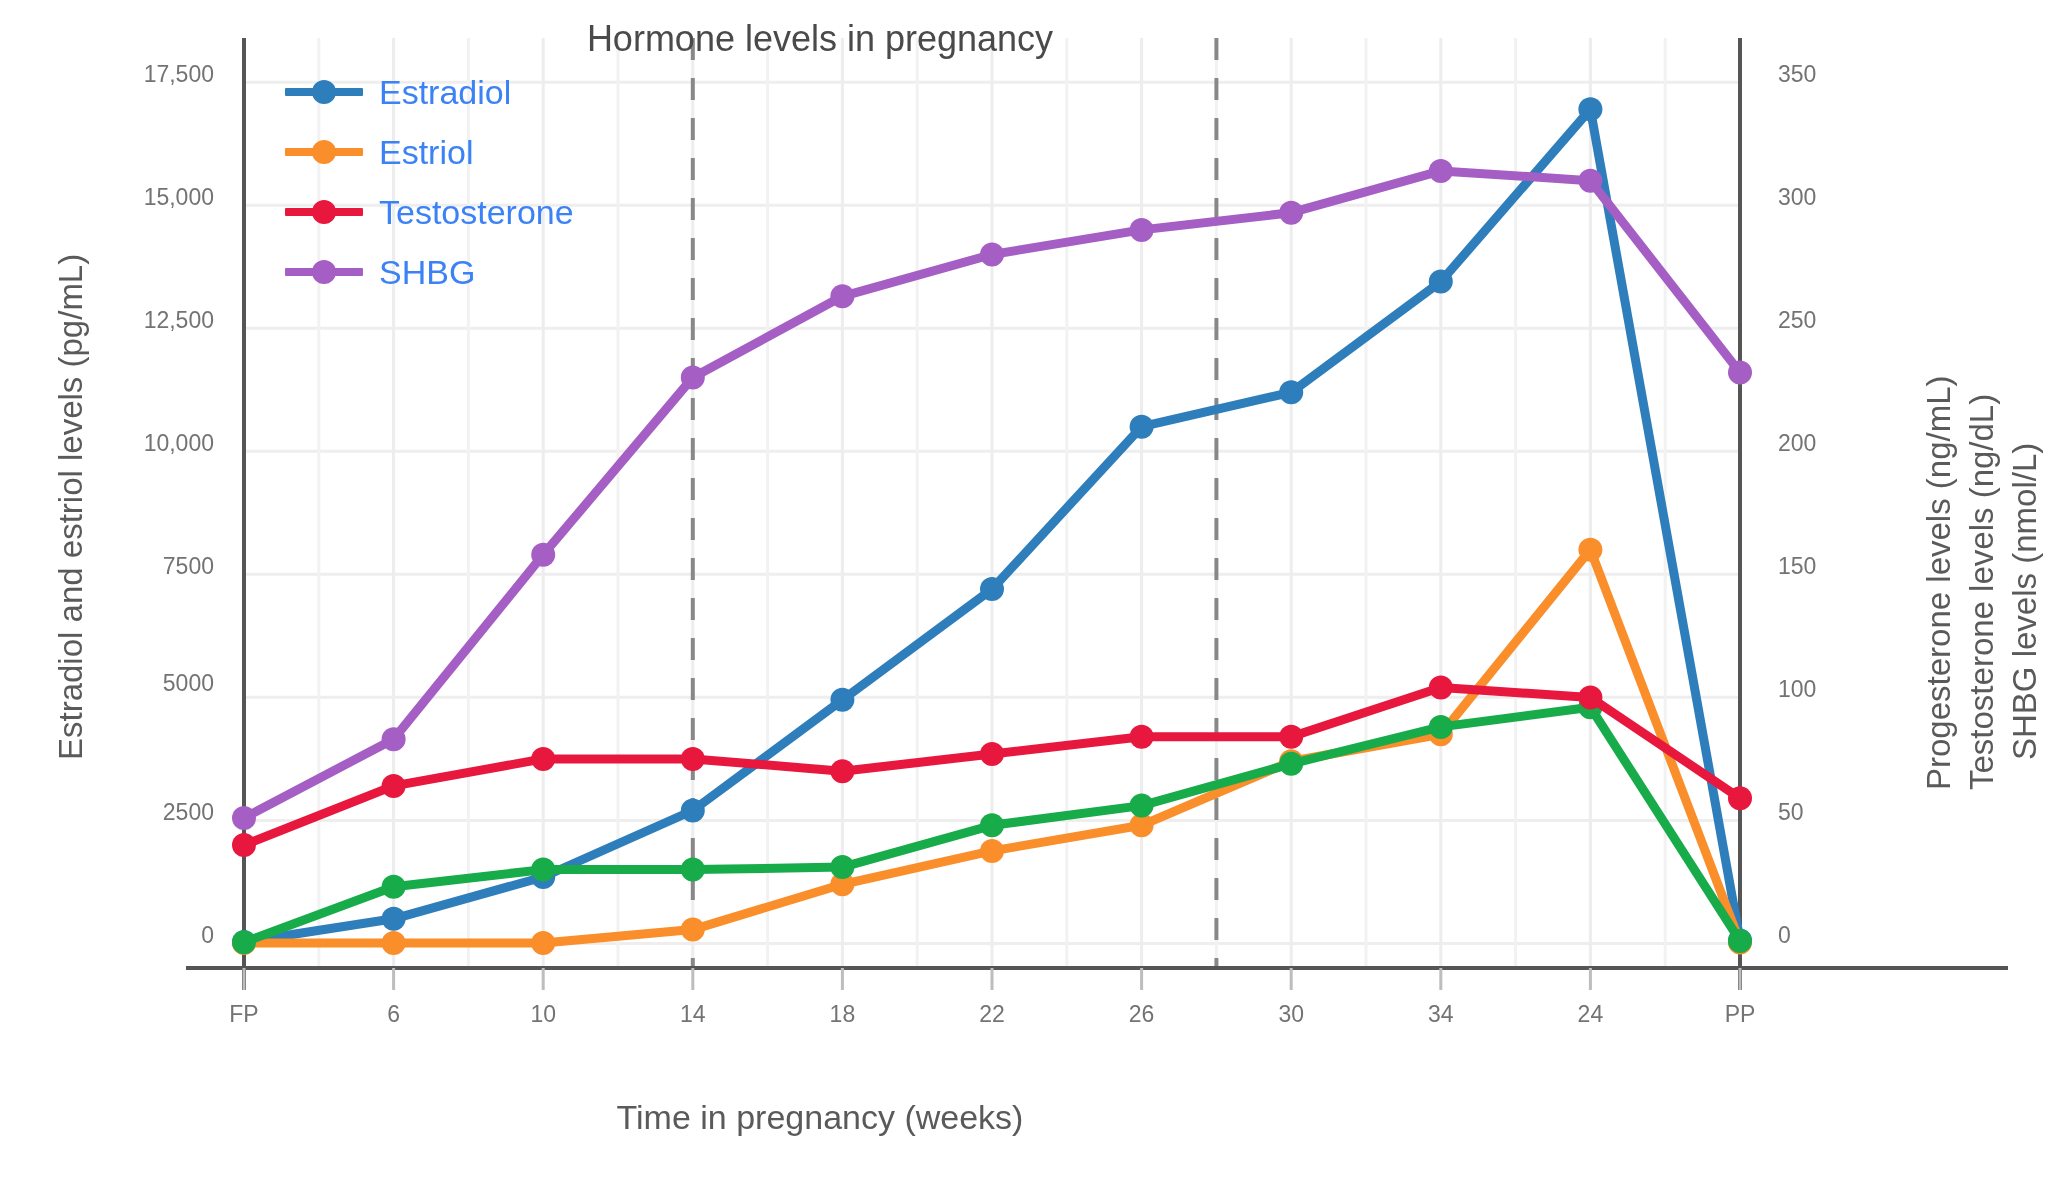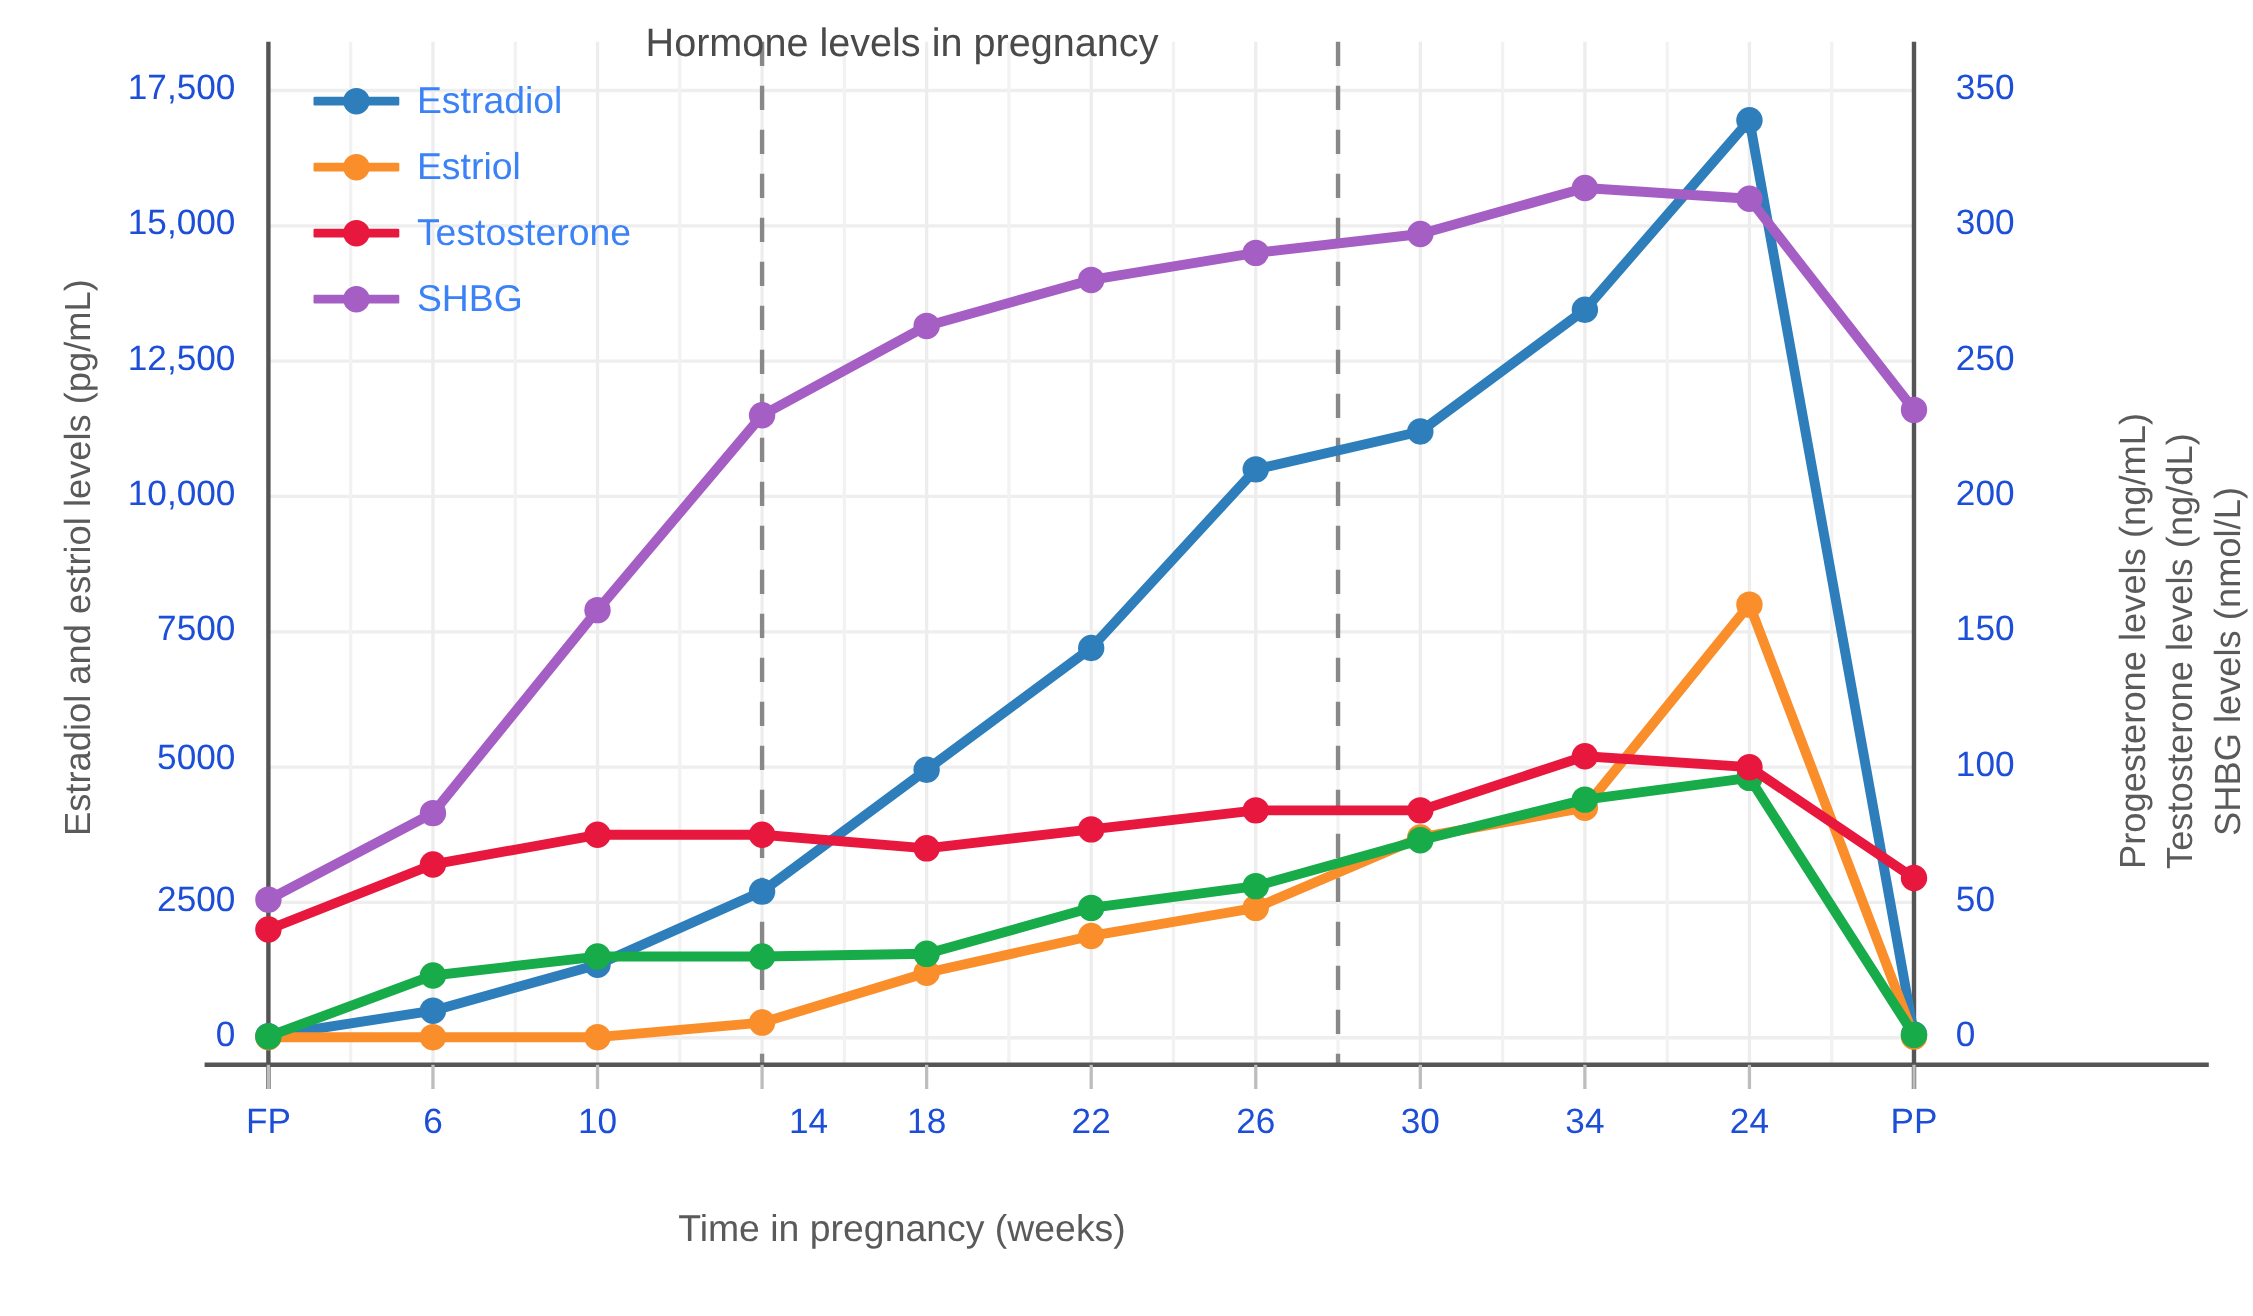--- a/index.html
+++ b/index.html
@@ -62,22 +62,22 @@
     top: 1098px;
     width: 1000px;
     text-align: center;
     font-size: 34px;
     color: #5a5a5a;
     white-space: nowrap;
   }
   
   .tick {
     position: absolute;
-    font-size: 32px;
-    color: #1d4ed8;
+    font-size: 23px;
+    color: #737373;
     white-space: nowrap;
   }
   .tick-y-left  { text-align: right; width: 160px; }
   .tick-y-right { text-align: left;  width: 160px; }
   .tick-x       { text-align: center; width: 120px; }
   
   #legend {
     position: absolute;
     left: 285px;
     top: 62px;
@@ -148,21 +148,21 @@
       <div class="tick tick-y-right" style="left: 1778px; top: 553.349px;">150</div>
       <div class="tick tick-y-right" style="left: 1778px; top: 430.333px;">200</div>
       <div class="tick tick-y-right" style="left: 1778px; top: 307.317px;">250</div>
       <div class="tick tick-y-right" style="left: 1778px; top: 184.302px;">300</div>
       <div class="tick tick-y-right" style="left: 1778px; top: 61.2857px;">350</div>
     </div>
   <div id="ticks-x">
       <div class="tick tick-x" style="left: 184px; top: 1001px;">FP</div>
       <div class="tick tick-x" style="left: 333.6px; top: 1001px;">6</div>
       <div class="tick tick-x" style="left: 483.2px; top: 1001px;">10</div>
-      <div class="tick tick-x" style="left: 632.8px; top: 1001px; text-align: right;">14</div>
+      <div class="tick tick-x" style="left: 632.8px; top: 1001px;">14</div>
       <div class="tick tick-x" style="left: 782.4px; top: 1001px;">18</div>
       <div class="tick tick-x" style="left: 932px; top: 1001px;">22</div>
       <div class="tick tick-x" style="left: 1081.6px; top: 1001px;">26</div>
       <div class="tick tick-x" style="left: 1231.2px; top: 1001px;">30</div>
       <div class="tick tick-x" style="left: 1380.8px; top: 1001px;">34</div>
       <div class="tick tick-x" style="left: 1530.4px; top: 1001px;">24</div>
       <div class="tick tick-x" style="left: 1680px; top: 1001px;">PP</div>
     </div>
 
   <svg id="plot" width="2048" height="1196">

